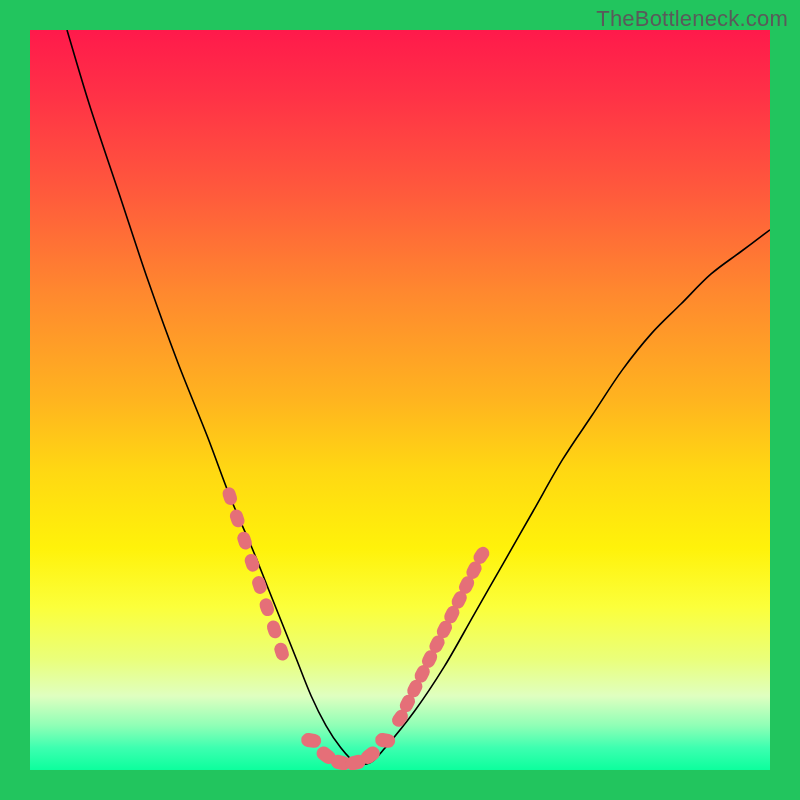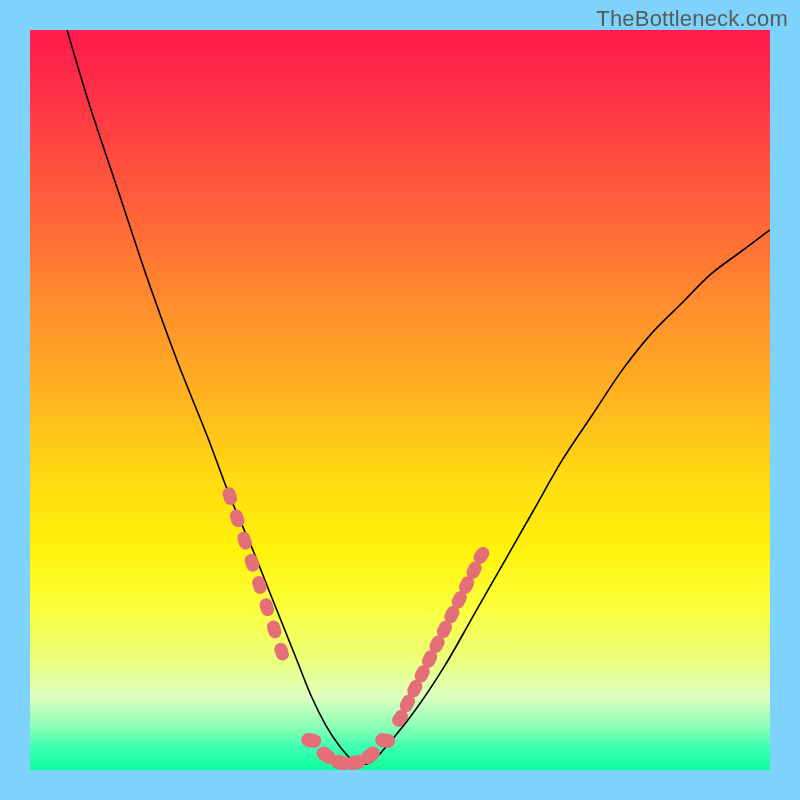--- a/index.html
+++ b/index.html
@@ -7,21 +7,21 @@
     padding: 0;
     width: 800px;
     height: 800px;
     background: #000;
     font-family: Arial, Helvetica, sans-serif;
     overflow: hidden;
   }
   .frame {
     position: absolute;
     inset: 0;
-    background: #7dd3fc;
+    background: #22c55e;
   }
   .plot {
     position: absolute;
     left: 30px;
     top: 30px;
     width: 740px;
     height: 740px;
     background: linear-gradient(
       to bottom,
       #ff1a4b 0%,

